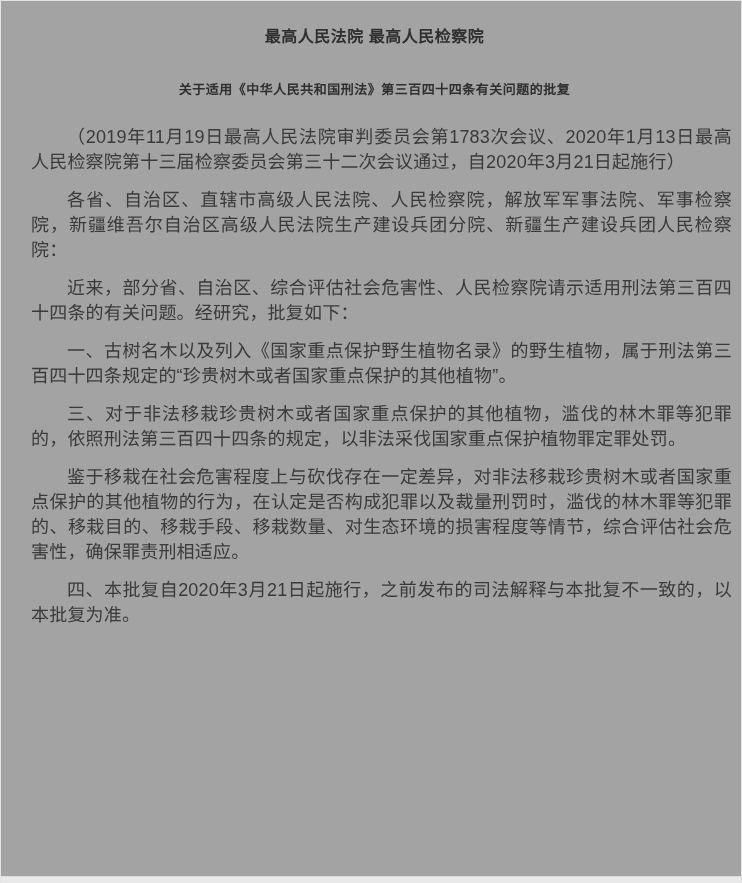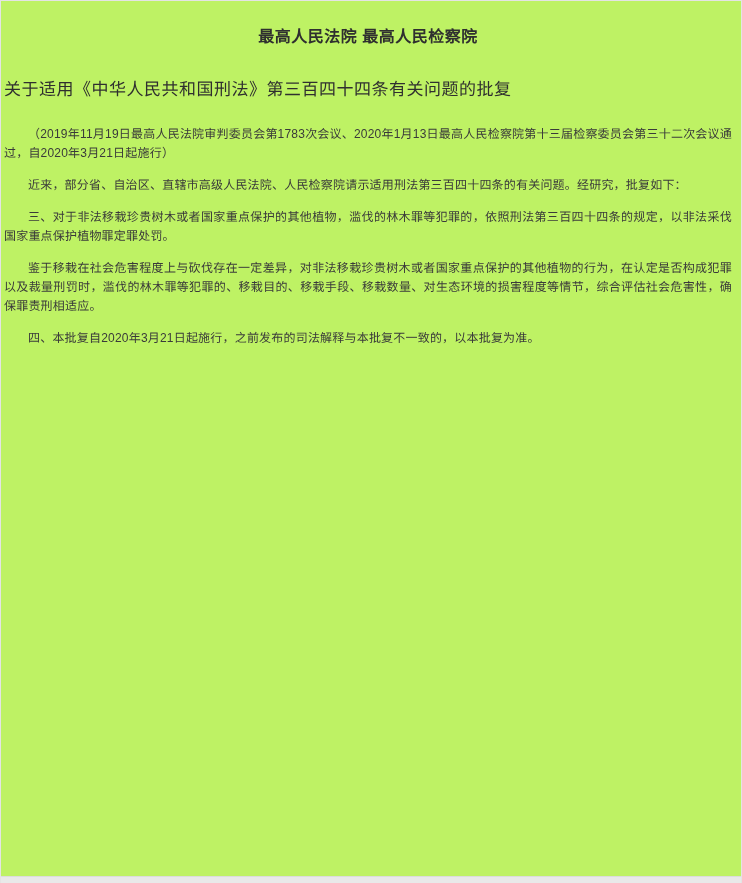--- a/index.html
+++ b/index.html
@@ -17,44 +17,45 @@
     background: #ffffff;
     border-left: 1px solid #e4e4e4;
     border-right: 1px solid #e4e4e4;
     border-top: 1px solid #e4e4e4;
     overflow: hidden;
   }
   .content {
     box-sizing: border-box;
     width: 100%;
     height: 877px;
-    background: #bef264;
-    padding: 27px 9px 0 3px;
+    background: #a3a3a3;
+    padding: 27px 9px 0 16px;
   }
   .doc-title {
     margin: 0;
     font-size: 16px;
     line-height: 18px;
     font-weight: bold;
     text-align: center;
     color: #2f2f2f;
     letter-spacing: 0.5px;
   }
   .doc-subtitle {
     margin: 34px 0 0 0;
-    font-size: 17px;
+    font-size: 13px;
     line-height: 19px;
-    font-weight: normal;
+    font-weight: bold;
+    text-align: center;
     color: #2f2f2f;
     letter-spacing: 0.5px;
   }
   .para {
-    margin: 13px 0 0 0;
-    font-size: 12px;
-    line-height: 19px;
+    margin: 13px 0 0 14px;
+    font-size: 18px;
+    line-height: 25px;
     color: #3a3a3a;
     text-indent: 2em;
     text-align: justify;
     letter-spacing: 0.2px;
   }
   .para.first {
     margin-top: 26px;
   }
   mark.hl {
     color: inherit;
@@ -76,23 +77,25 @@
 
 <div class="page">
   <div class="content">
 
     <h1 class="doc-title">最高人民法院 最高人民检察院</h1>
 
     <h2 class="doc-subtitle">关于适用《中华人民共和国刑法》第三百四十四条有关问题的批复</h2>
 
     <p class="para first">（2019年11月19日最高人民法院审判委员会第1783次会议、2020年1月13日最高人民检察院第十三届检察委员会第三十二次会议通过，自2020年3月21日起施行）</p>
 
+    <p class="para">各省、自治区、直辖市高级人民法院、人民检察院，解放军军事法院、军事检察院，新疆维吾尔自治区高级人民法院生产建设兵团分院、新疆生产建设兵团人民检察院：</p>
 
-    <p class="para">近来，部分省、自治区、直辖市高级人民法院、人民检察院请示适用刑法第三百四十四条的有关问题。经研究，批复如下：</p>
+    <p class="para">近来，部分省、自治区、综合评估社会危害性、人民检察院请示适用刑法第三百四十四条的有关问题。经研究，批复如下：</p>
 
+    <p class="para">一、古树名木以及列入《国家重点保护野生植物名录》的野生植物，属于刑法第三百四十四条规定的“珍贵树木或者国家重点保护的其他植物”。</p>
 
 
     <p class="para">三、对于非法移栽珍贵树木或者国家重点保护的其他植物，滥伐的林木罪等犯罪的，依照刑法第三百四十四条的规定，以非法采伐国家重点保护植物罪定罪处罚。</p>
 
     <p class="para">鉴于移栽在社会危害程度上与砍伐存在一定差异，对非法移栽珍贵树木或者国家重点保护的其他植物的行为，在认定是否构成犯罪以及裁量刑罚时，滥伐的林木罪等犯罪的、移栽目的、移栽手段、移栽数量、对生态环境的损害程度等情节，综合评估社会危害性，确保罪责刑相适应。</p>
 
     <p class="para">四、本批复自2020年3月21日起施行，之前发布的司法解释与本批复不一致的，以本批复为准。</p>
 
   </div>
   <div class="bottom-edge"></div>

